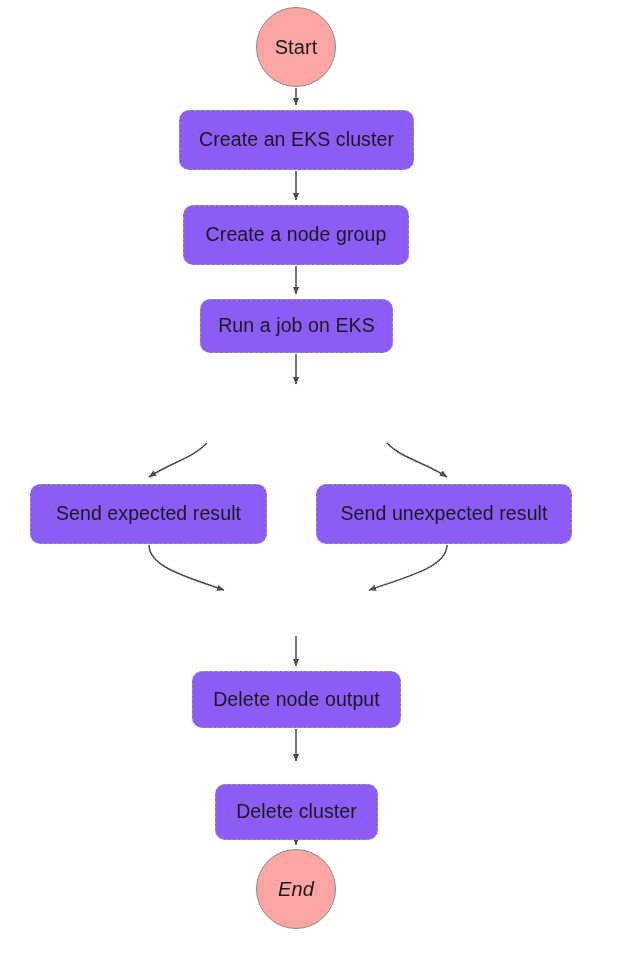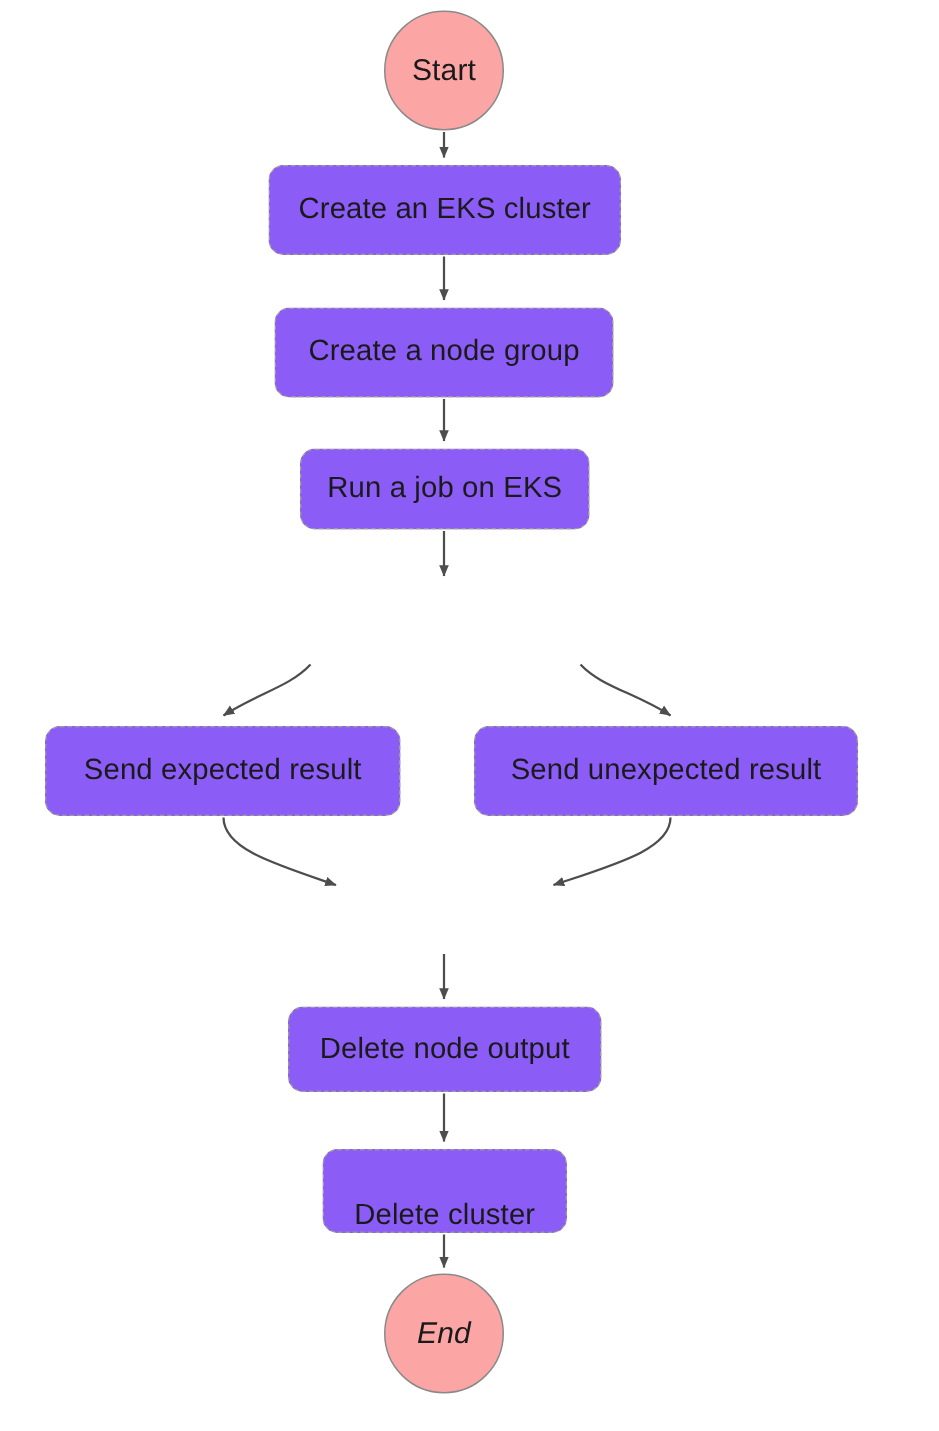--- a/index.html
+++ b/index.html
@@ -110,21 +110,21 @@
 
   <div class="node node-process" id="node-send-unexpected" style="left:316px; top:484px; width:256px; height:60px;">
     <span class="node-label">Send unexpected result</span>
   </div>
 
 
   <div class="node node-process" id="node-delete-node-group" style="left:192px; top:671px; width:209px; height:57px;">
     <span class="node-label">Delete node output</span>
   </div>
 
-  <div class="node node-process" id="node-delete-cluster" style="left:215px; top:766px; width:163px; height:56px;align-items:flex-end;">
+  <div class="node node-process" id="node-delete-cluster" style="left:215px; top:784px; width:163px; height:56px;">
     <span class="node-label">Delete cluster</span>
   </div>
 
   <div class="node node-terminal" id="node-end" style="left:256px; top:849px; width:80px; height:80px;font-style:italic;">
     <span class="node-label">End</span>
   </div>
 
 </div>
 
 </body></html>

